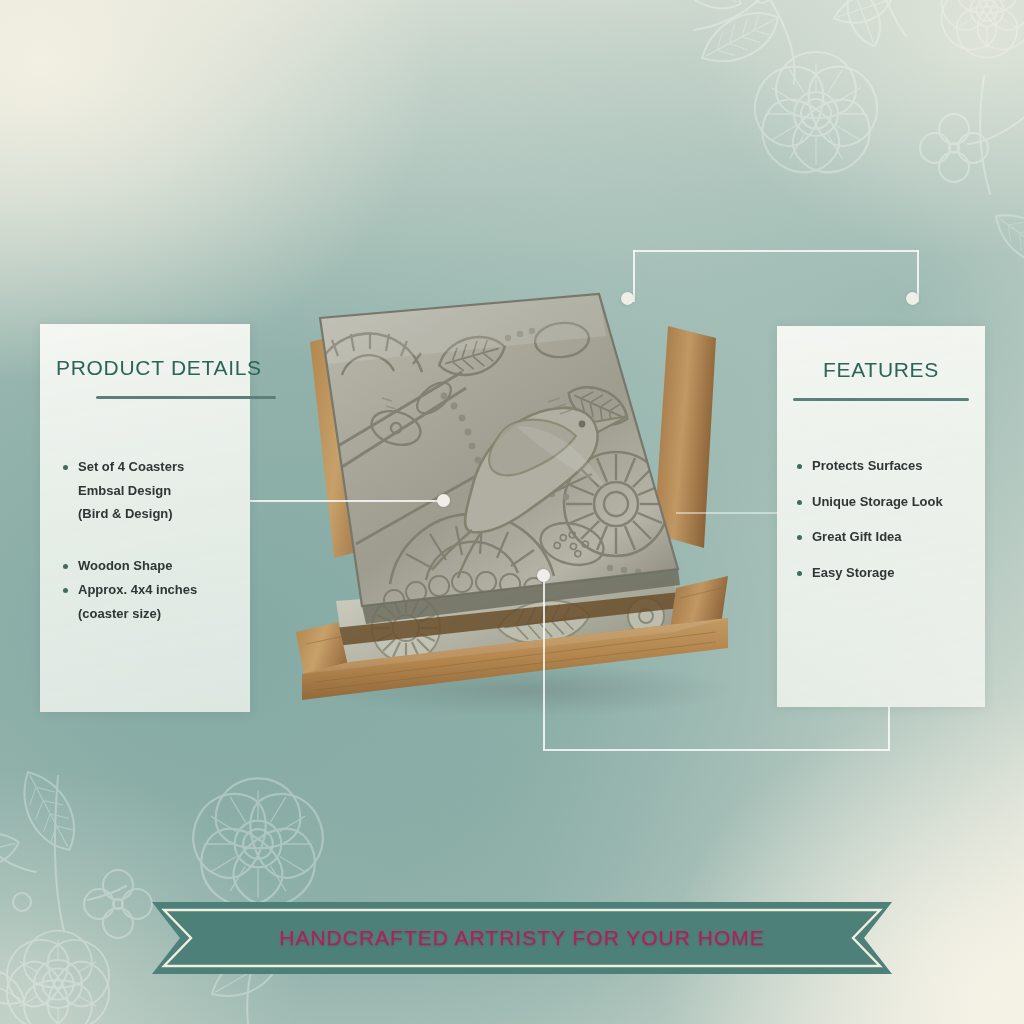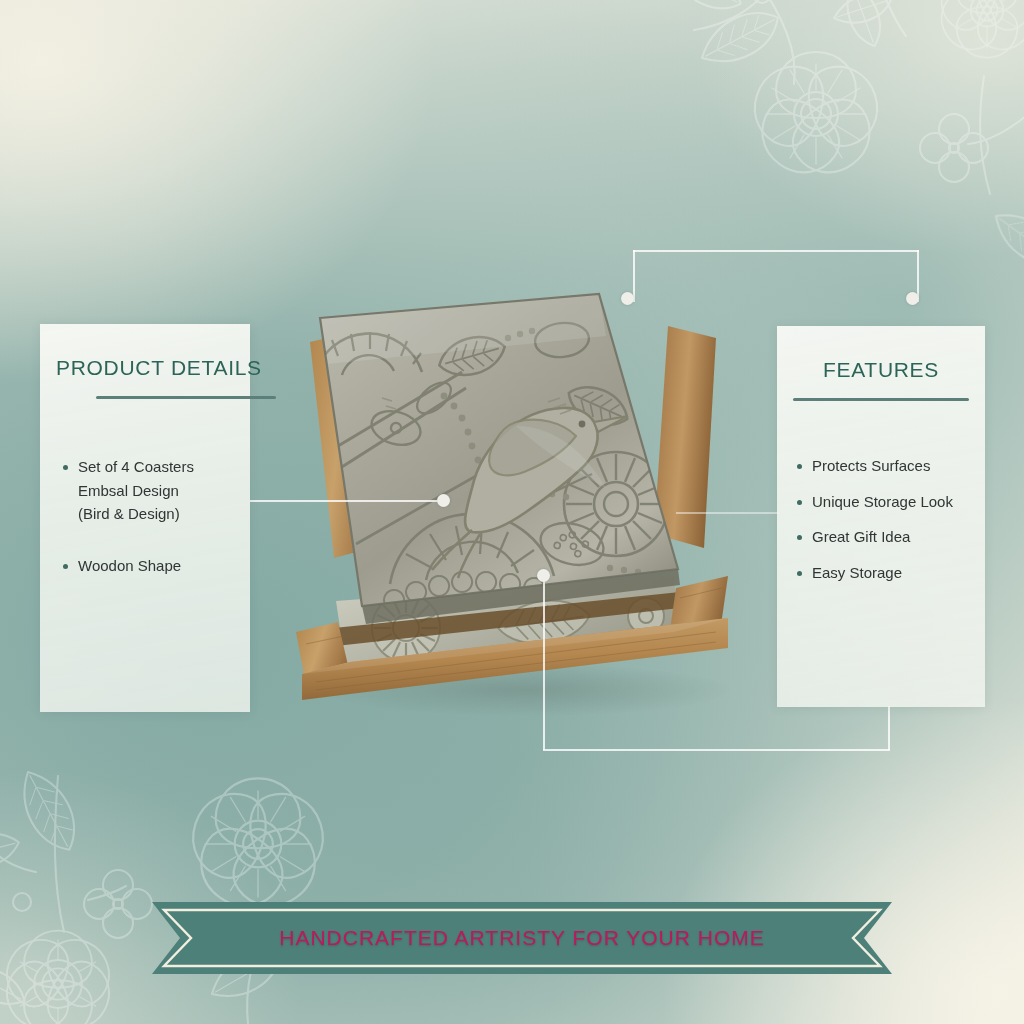--- a/index.html
+++ b/index.html
@@ -58,23 +58,24 @@
   #panel-features .title-rule{left:16px;top:72px;width:176px;}
 
   ul.bullets{list-style:none;margin:0;padding:0;position:absolute;}
   #panel-details ul.bullets{left:16px;top:131px;width:192px;}
   #panel-features ul.bullets{left:13px;top:128px;width:196px;}
 
   ul.bullets li{
     position:relative;
     padding-left:22px;
     color:#2f3634;
-    font-size:15px;
+    font-size:13px;
     line-height:23.5px;
     margin-bottom:1px;
+    font-weight:bold;
   }
   ul.bullets li::before{
     content:"";
     position:absolute;left:7px;top:10px;
     width:5px;height:5px;border-radius:50%;
     background:#3f6b60;
   }
   ul.bullets li.gap{margin-top:28px;}
   ul.bullets li .cont{display:block;padding-left:0px;}
   #panel-features ul.bullets li{margin-bottom:12px;}
@@ -611,20 +612,24 @@
     <div class="title-rule"></div>
     <ul class="bullets">
       <li>
         <span>Set of 4 Coasters</span>
         <span class="cont">Embsal Design</span>
         <span class="cont">(Bird &amp; Design)</span>
       </li>
       <li class="gap">
         <span>Woodon Shape</span>
       </li>
+      <li>
+        <span>Approx. 4x4 inches</span>
+        <span class="cont">(coaster size)</span>
+      </li>
     </ul>
   </div>
 
   <div class="panel" id="panel-features">
     <div class="panel-title">FEATURES</div>
     <div class="title-rule"></div>
     <ul class="bullets">
       <li>
         <span>Protects Surfaces</span></li>
       <li>

